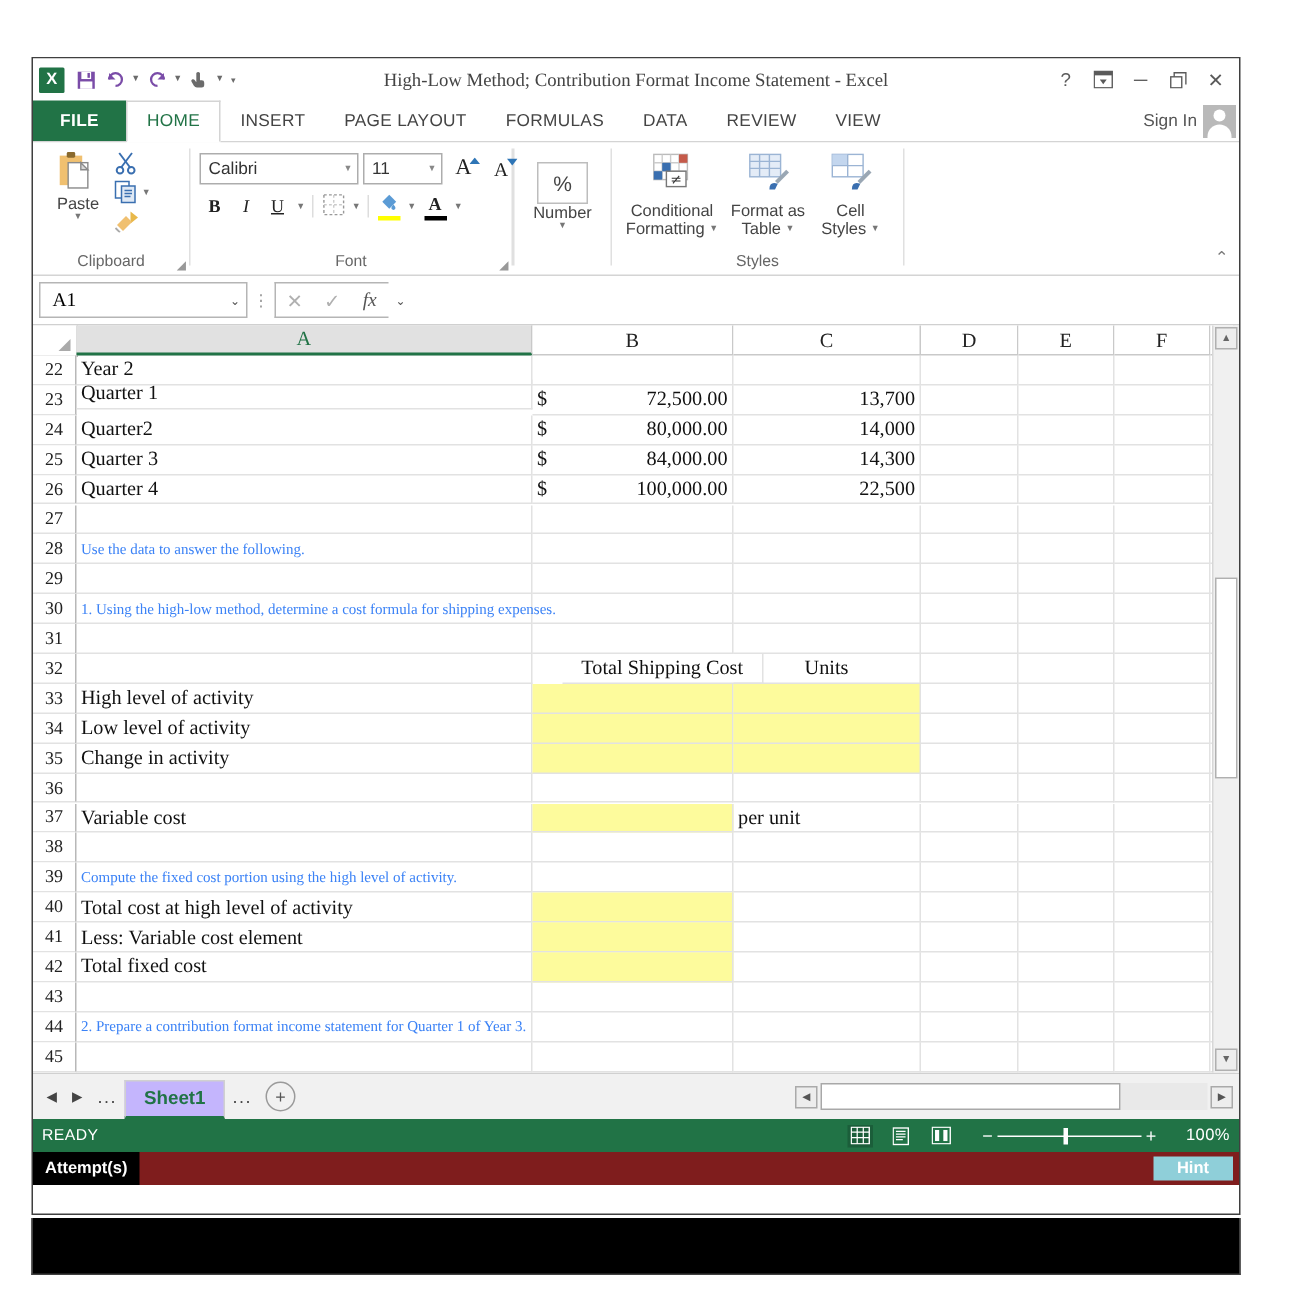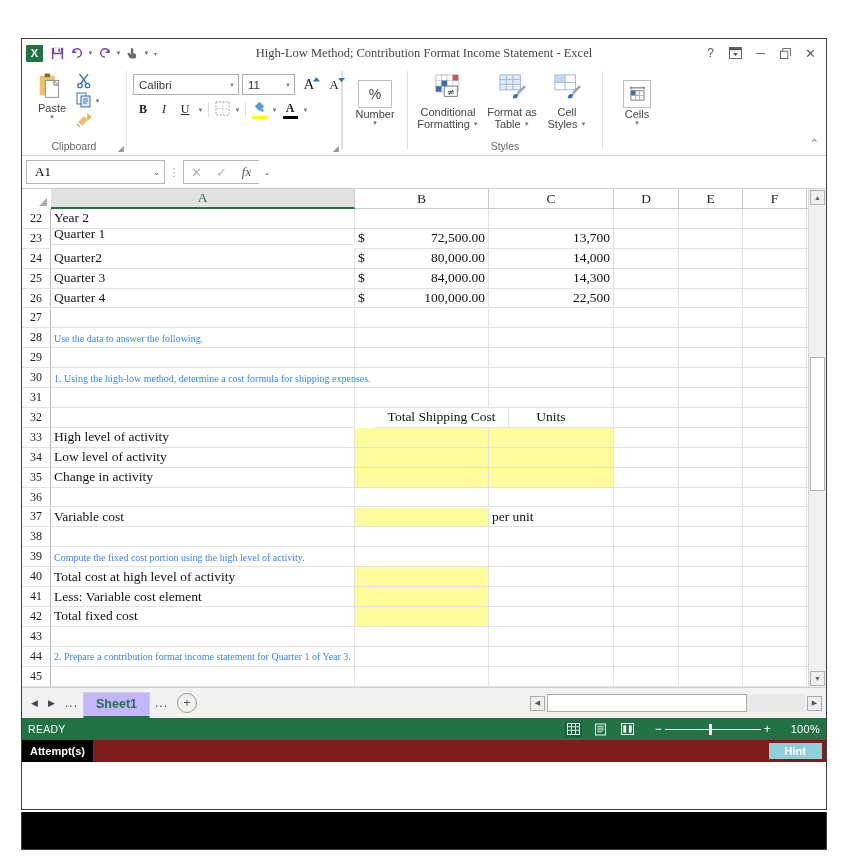--- a/index.html
+++ b/index.html
@@ -205,20 +205,34 @@
       <div class="wc">
         <svg width="12" height="11" viewBox="0 0 13 12">
               <rect x="0.5" y="3.5" width="8" height="8" fill="none" stroke="#5a5a5a"></rect>
               <path d="M3 3.5 V0.5 H11.5 V9" fill="none" stroke="#5a5a5a"></path>
             </svg>
       </div>
       <div class="wc close">✕</div>
     </div>
   </div>
 
+  <div class="tabstrip">
+    <div class="tab-file">FILE</div>
+    <div class="tab active">HOME</div>
+    <div class="tab">INSERT</div>
+    <div class="tab">PAGE LAYOUT</div>
+    <div class="tab">FORMULAS</div>
+    <div class="tab">DATA</div>
+    <div class="tab">REVIEW</div>
+    <div class="tab">VIEW</div>
+    <div class="signin">
+      <span>Sign In</span>
+      <span class="avatar"></span>
+    </div>
+  </div>
 
   <div class="ribbon">
 
     <div class="grp" style="width:92px;">
       <div class="grp-body">
         <div class="bigbtn">
           <span class="paste-ico">
             <svg width="30" height="30" viewBox="0 0 32 32">
               <rect x="3" y="4" width="16" height="21" fill="#f0c070"></rect>
               <rect x="8" y="1.5" width="6" height="4" rx="1" fill="#8a6a2e"></rect>
@@ -316,20 +330,21 @@
             <span style="display:block;width:15px;height:3px;background:#ffff00;"></span>
           </div>
           <div class="mini-caret">▼</div>
           <div class="fbtn" style="flex-direction:column;font-family:'Liberation Serif',serif;font-weight:bold;font-size:12px;">
             <span>A</span>
             <span style="display:block;width:15px;height:3px;background:#000;"></span>
           </div>
           <div class="mini-caret">▼</div>
         </div>
       </div>
+      <div class="grp-label">Font</div>
       <div class="dlg">◢</div>
     </div>
     <div class="grp-sep"></div>
 
     <div class="grp-sep"></div>
 
     <div class="grp" style="width:52px;">
       <div class="grp-body" style="justify-content:center;padding-top:8px;">
         <div class="bigbtn">
           <span class="sqbtn">
@@ -391,37 +406,20 @@
           <span class="lbl" style="display:flex;align-items:center;gap:3px;">
             <span>Styles</span>
             <span style="font-size:6px;color:#777;">▼</span>
           </span>
         </div>
       </div>
       <div class="grp-label">Styles</div>
     </div>
     <div class="grp-sep"></div>
 
-    <div class="grp" style="width:56px;">
-      <div class="grp-body" style="justify-content:center;padding-top:8px;">
-        <div class="bigbtn">
-          <span class="sqbtn" style="width:26px;height:26px;">
-            <svg width="17" height="16" viewBox="0 0 18 17">
-              <path d="M2 2 H16" stroke="#555" stroke-width="1"></path>
-              <path d="M2 0.5 V3.5 M16 0.5 V3.5" stroke="#555" stroke-width="1"></path>
-              <rect x="2" y="5" width="14" height="10" fill="#fff" stroke="#777"></rect>
-              <rect x="2" y="5" width="5" height="5" fill="#3a6fb0"></rect>
-              <path d="M7 5v10M11 5v10M2 10h14" stroke="#aaa"></path>
-            </svg>
-          </span>
-          <span class="lbl">Cells</span>
-          <span class="dd">▼</span>
-        </div>
-      </div>
-    </div>
 
     <div style="position:absolute;right:7px;bottom:5px;font-size:11px;color:#777;">⌃</div>
   </div>
 
   <div class="fbar">
     <div class="namebox">
       <span>A1</span>
       <span class="dd">⌄</span>
     </div>
     <div class="fdots">⋮</div>

